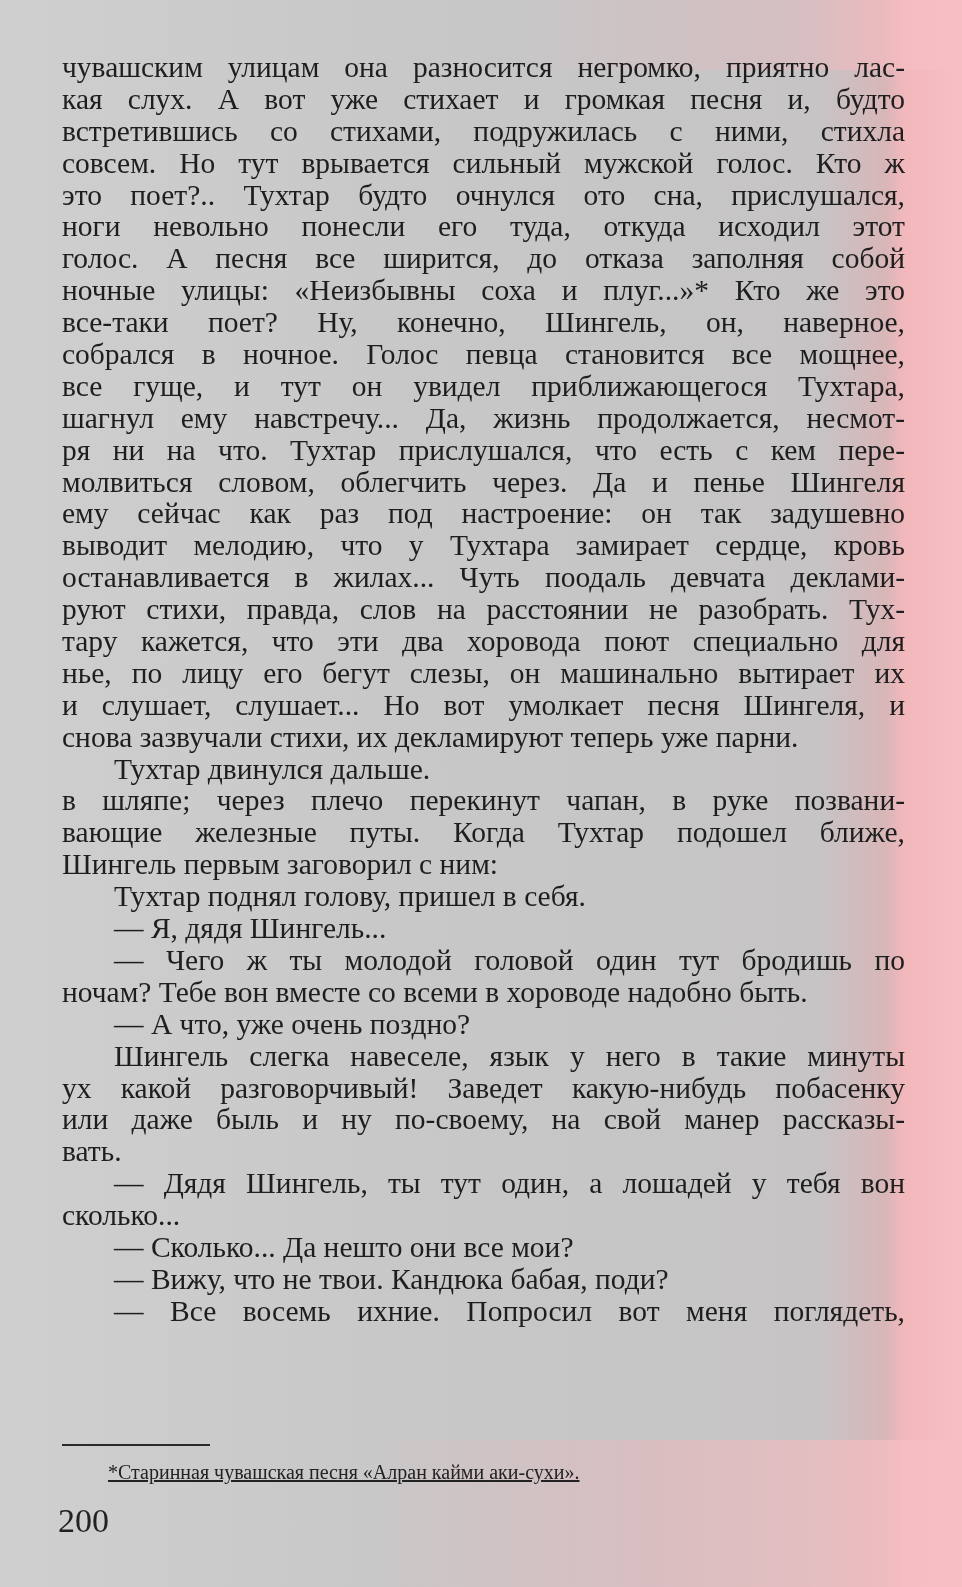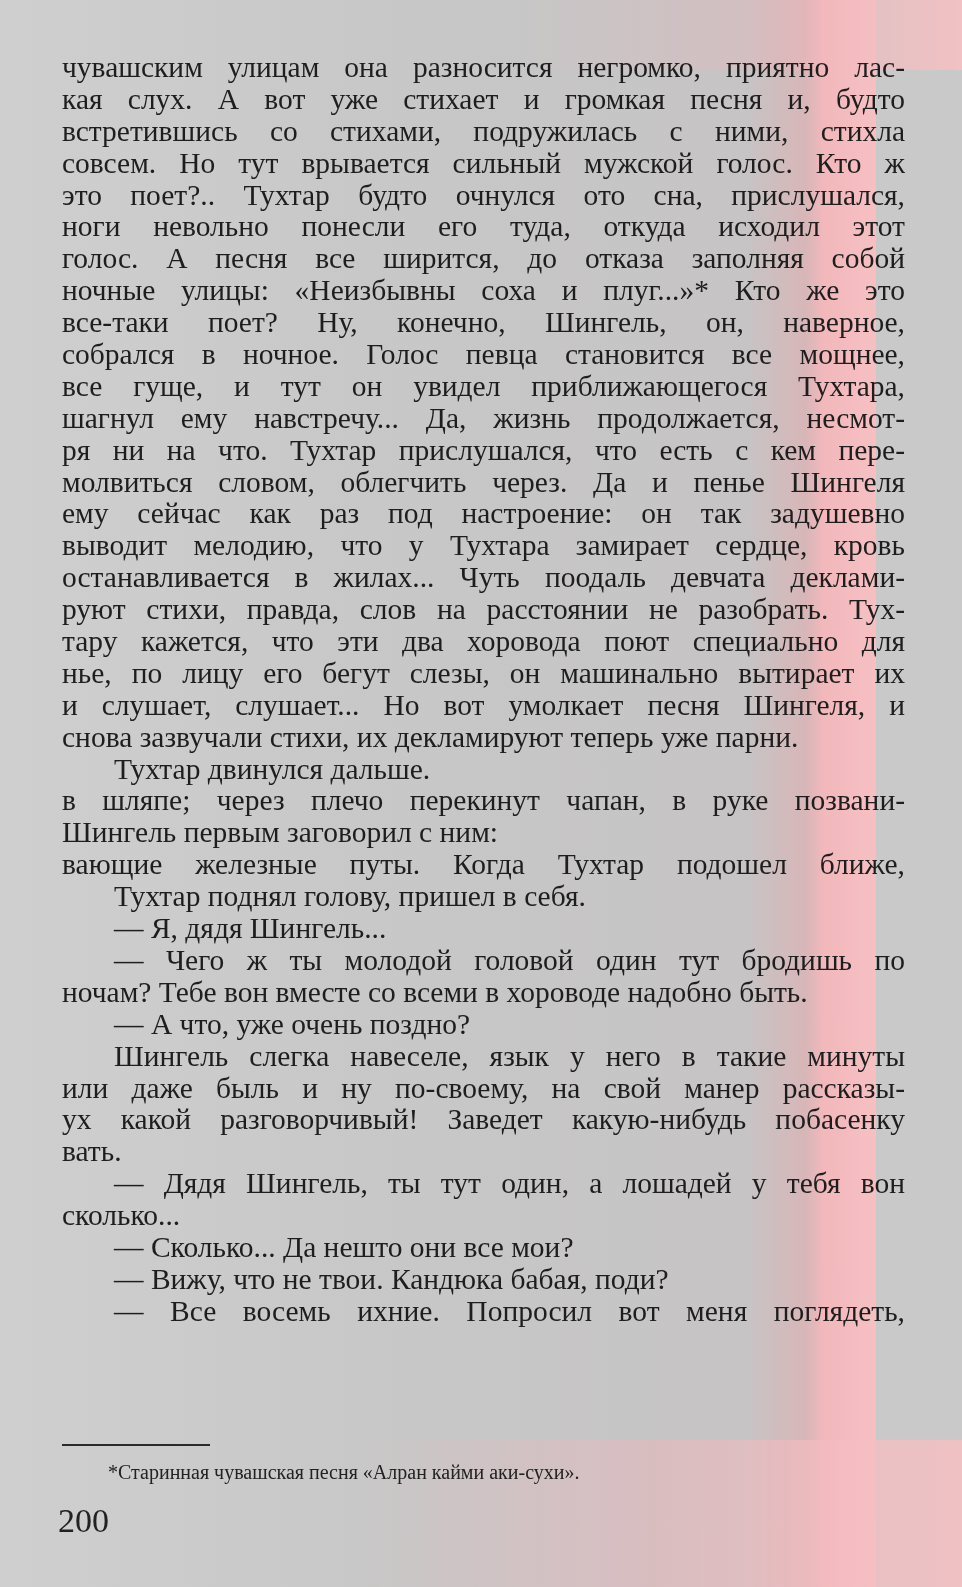--- a/index.html
+++ b/index.html
@@ -11,21 +11,21 @@
       height: 1587px;
       position: relative;
       overflow: hidden;
       background: #c9c9c9;
       font-family: "Liberation Serif", "DejaVu Serif", serif;
       color: #1e1e1e;
     }
     .page {
       position: absolute;
       left: 0; top: 0;
-      width: 876px; height: 1587px;
+      width: 962px; height: 1587px;
       background:
         linear-gradient(90deg, #cfcfcf 0%, #c8c8c8 40%, #c6c4c5 85%, #d8b6b8 92%, #f2b8bc 94%, #f6c0c3 100%);
     }
     .pink-top {
       position: absolute;
       left: 520px; top: 0;
       width: 442px; height: 70px;
       background: linear-gradient(90deg, rgba(240,180,185,0) 0%, rgba(240,180,185,0.35) 60%, rgba(246,192,195,0.9) 100%);
     }
     .pink-bottom {
@@ -65,20 +65,21 @@
       background: #2a2a2a;
     }
     .footnote {
       position: absolute;
       left: 108px;
       top: 1460px;
       font-size: 20px;
       line-height: 24px;
       white-space: nowrap;
       color: #222;
+      text-decoration: underline;
     }
     .page-number {
       position: absolute;
       left: 58px;
       top: 1506px;
       font-size: 34px;
       line-height: 30px;
       color: #222;
     }
   </style>
@@ -107,30 +108,30 @@
       <span class="line">ему сейчас как раз под настроение: он так задушевно</span>
       <span class="line">выводит мелодию, что у Тухтара замирает сердце, кровь</span>
       <span class="line">останавливается в жилах... Чуть поодаль девчата деклами-</span>
       <span class="line">руют стихи, правда, слов на расстоянии не разобрать. Тух-</span>
       <span class="line">тару кажется, что эти два хоровода поют специально для</span>
       <span class="line">нье, по лицу его бегут слезы, он машинально вытирает их</span>
       <span class="line">и слушает, слушает... Но вот умолкает песня Шингеля, и</span>
       <span class="line last">снова зазвучали стихи, их декламируют теперь уже парни.</span>
       <span class="line indent last">Тухтар двинулся дальше.</span>
       <span class="line">в шляпе; через плечо перекинут чапан, в руке позвани-</span>
+      <span class="line">вающие железные путы. Когда Тухтар подошел ближе,</span>
       <span class="line last">Шингель первым заговорил с ним:</span>
-      <span class="line">вающие железные путы. Когда Тухтар подошел ближе,</span>
       <span class="line indent last">Тухтар поднял голову, пришел в себя.</span>
       <span class="line indent last">— Я, дядя Шингель...</span>
       <span class="line indent">— Чего ж ты молодой головой один тут бродишь по</span>
       <span class="line last">ночам? Тебе вон вместе со всеми в хороводе надобно быть.</span>
       <span class="line indent last">— А что, уже очень поздно?</span>
       <span class="line indent">Шингель слегка навеселе, язык у него в такие минуты</span>
+      <span class="line">ух какой разговорчивый! Заведет какую-нибудь побасенку</span>
       <span class="line">или даже быль и ну по-своему, на свой манер рассказы-</span>
-      <span class="line">ух какой разговорчивый! Заведет какую-нибудь побасенку</span>
       <span class="line last">вать.</span>
       <span class="line indent">— Дядя Шингель, ты тут один, а лошадей у тебя вон</span>
       <span class="line last">сколько...</span>
       <span class="line indent last">— Сколько... Да нешто они все мои?</span>
       <span class="line indent last">— Вижу, что не твои. Кандюка бабая, поди?</span>
       <span class="line indent">— Все восемь ихние. Попросил вот меня поглядеть,</span>
     </div>
 
   <div class="footnote-rule"></div>
   <div class="footnote">*Старинная чувашская песня «Алран кайми аки-сухи».</div>

